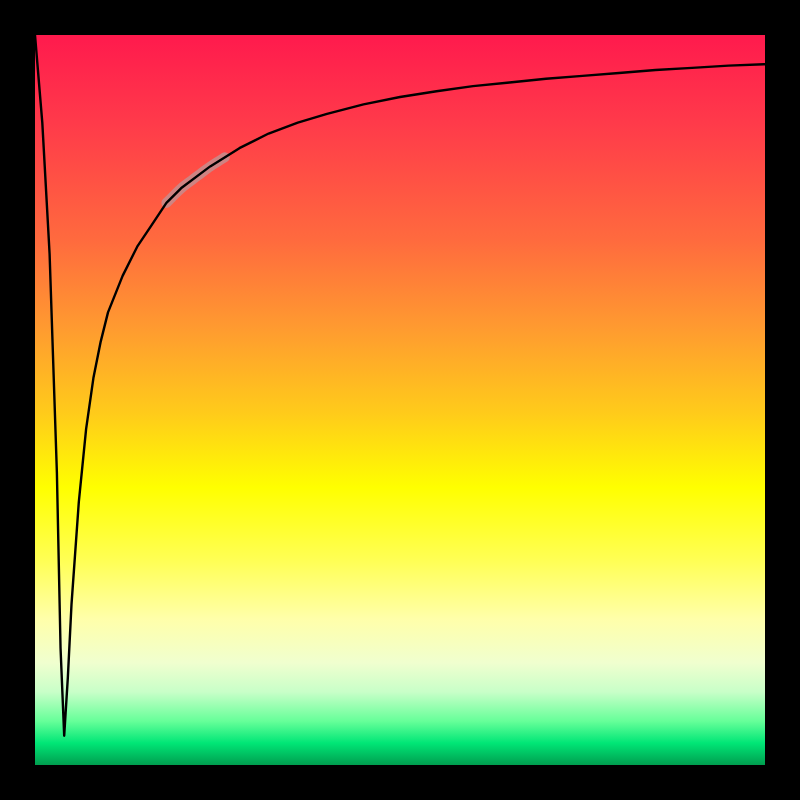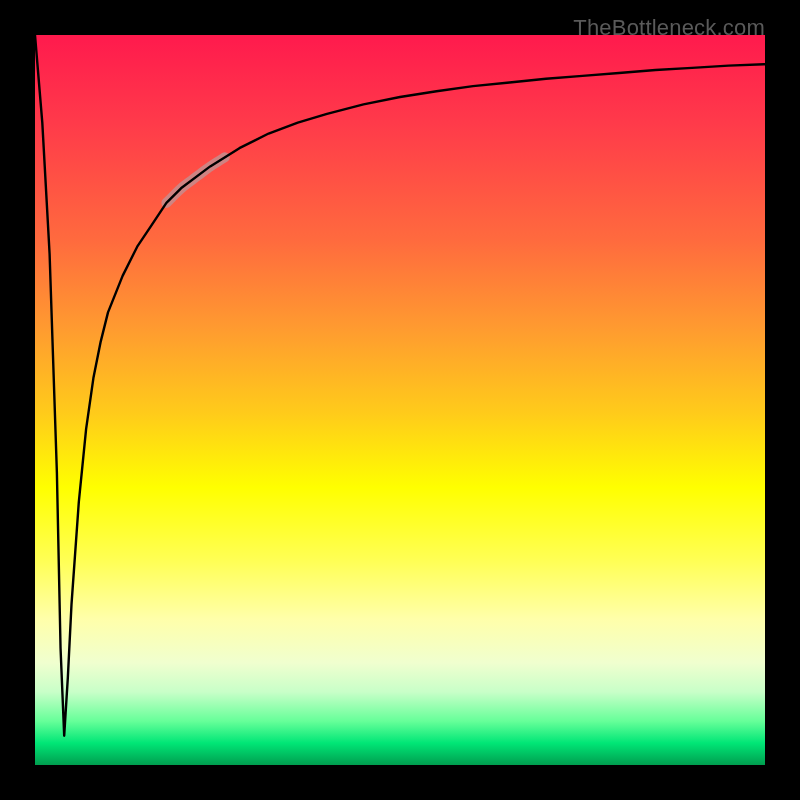--- a/index.html
+++ b/index.html
@@ -69,20 +69,19 @@
     stroke: #c98a8a;
     stroke-width: 10;
     stroke-linecap: round;
     opacity: 0.9;
   }
 </style>
 </head>
 <body>
 
 <div class="frame">
-  <div class="watermark">TheBottleneck.com</div>
   <div class="plot-area">
     <svg viewBox="0 0 730 730" preserveAspectRatio="none">
       <path id="highlight-path" class="curve-highlight" d="M131.40 167.90 L135.57 163.73 L139.74 159.56 L143.91 155.39 L148.09 151.74 L152.26 148.61 L156.43 145.48 L160.60 142.35 L164.77 139.22 L168.94 136.09 L173.11 132.96 L177.29 130.10 L181.46 127.49 L185.63 124.88 L189.80 122.27"></path>
       <path id="main-path" class="curve-main" d="M0.00 0.00 L7.30 87.60 L14.60 219.00 L21.90 438.00 L25.55 613.20 L29.20 700.80 L32.85 642.40 L36.50 569.40 L43.80 467.20 L51.10 394.20 L58.40 343.10 L65.70 306.60 L73.00 277.40 L87.60 240.90 L102.20 211.70 L116.80 189.80 L131.40 167.90 L146.00 153.30 L175.20 131.40 L204.40 113.15 L233.60 98.55 L262.80 87.60 L292.00 78.84 L328.50 69.35 L365.00 62.05 L401.50 56.21 L438.00 51.10 L474.50 47.45 L511.00 43.80 L547.50 40.88 L584.00 37.96 L620.50 35.04 L657.00 32.85 L693.50 30.66 L730.00 29.20"></path>
     </svg>
   </div>
 </div>
 
 </body></html>

